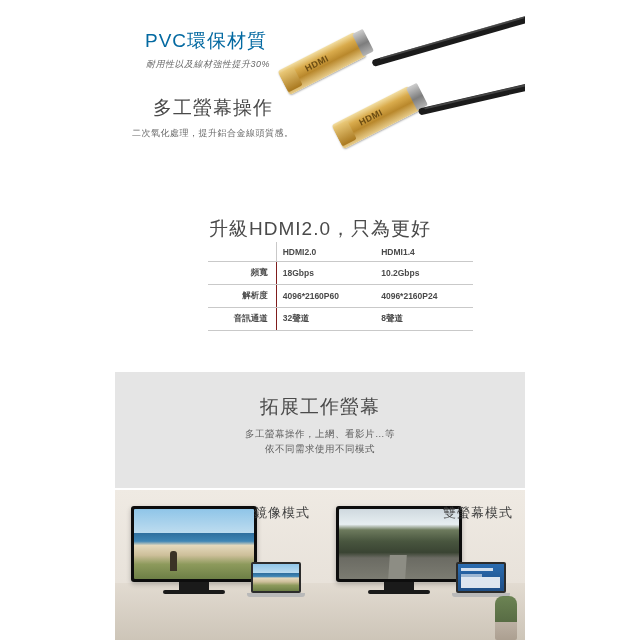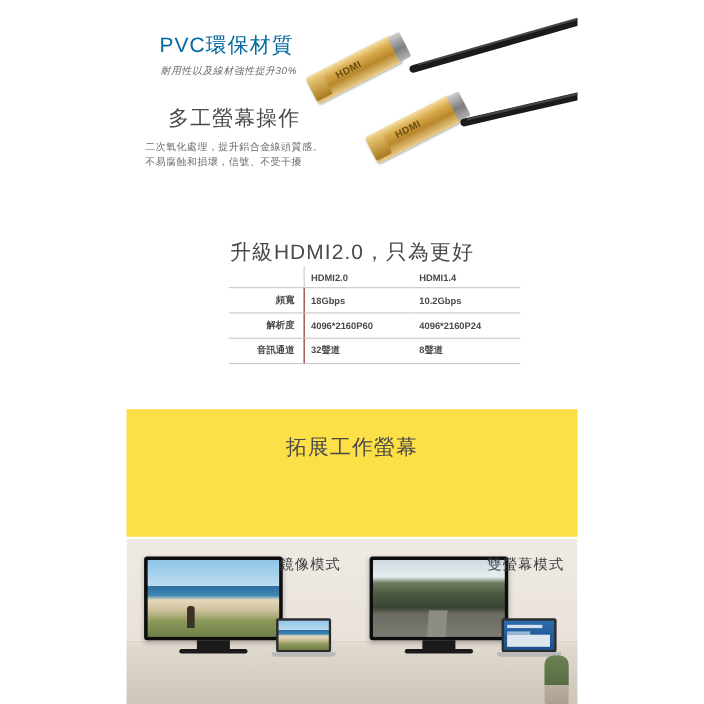--- a/index.html
+++ b/index.html
@@ -171,21 +171,21 @@
   table.spec .c2 { width: 101px; }
   table.spec thead .c0 { border-right: 1px solid #c9c9c9; }
 
   
   .sec-extend {
     position: absolute;
     left: 115px;
     top: 372px;
     width: 410px;
     height: 116px;
-    background: #fde047;
+    background: #e5e5e5;
   }
   .ext-title {
     position: absolute;
     top: 22px;
     width: 410px;
     text-align: center;
     font-size: 19px;
     color: #4a4a4a;
     letter-spacing: 1px;
   }
@@ -395,21 +395,20 @@
       <div class="cord-hi" style="left:112px; top:29px; width:150px; height:2px; transform:rotate(-16deg);"></div>
       <div class="cord" style="left:152px; top:86px; width:130px; height:7px; transform:rotate(-13deg);"></div>
       <div class="cord-hi" style="left:158px; top:87px; width:112px; height:2px; transform:rotate(-13deg);"></div>
     </div>
 
     <div class="hero-title-1">PVC環保材質</div>
     <div class="hero-sub-1">耐用性以及線材強性提升30%</div>
     <div class="hero-title-2">多工螢幕操作</div>
     <div class="hero-sub-2">
       <div>二次氧化處理，提升鋁合金線頭質感。</div>
-      <div>不易腐蝕和損壞，信號、不受干擾</div>
     </div>
   </div>
 
   <div class="sec-spec">
     <div class="spec-title">升級HDMI2.0，只為更好</div>
 
     <table class="spec">
       <thead>
         <tr>
           <th class="c0"></th>
@@ -432,20 +431,24 @@
           <td class="c0">音訊通道</td>
           <td class="c1">32聲道</td>
           <td class="c2">8聲道</td>
         </tr>
       </tbody>
     </table>
   </div>
 
   <div class="sec-extend">
     <div class="ext-title">拓展工作螢幕</div>
+    <div class="ext-sub">
+      <div>多工螢幕操作，上網、看影片…等</div>
+      <div>依不同需求使用不同模式</div>
+    </div>
   </div>
 
   <div class="sec-photos">
 
     <div class="photo left">
       <div class="room">
         <div class="wall-line"></div>
         <div class="desk"></div>
       </div>
       <div class="monitor">

